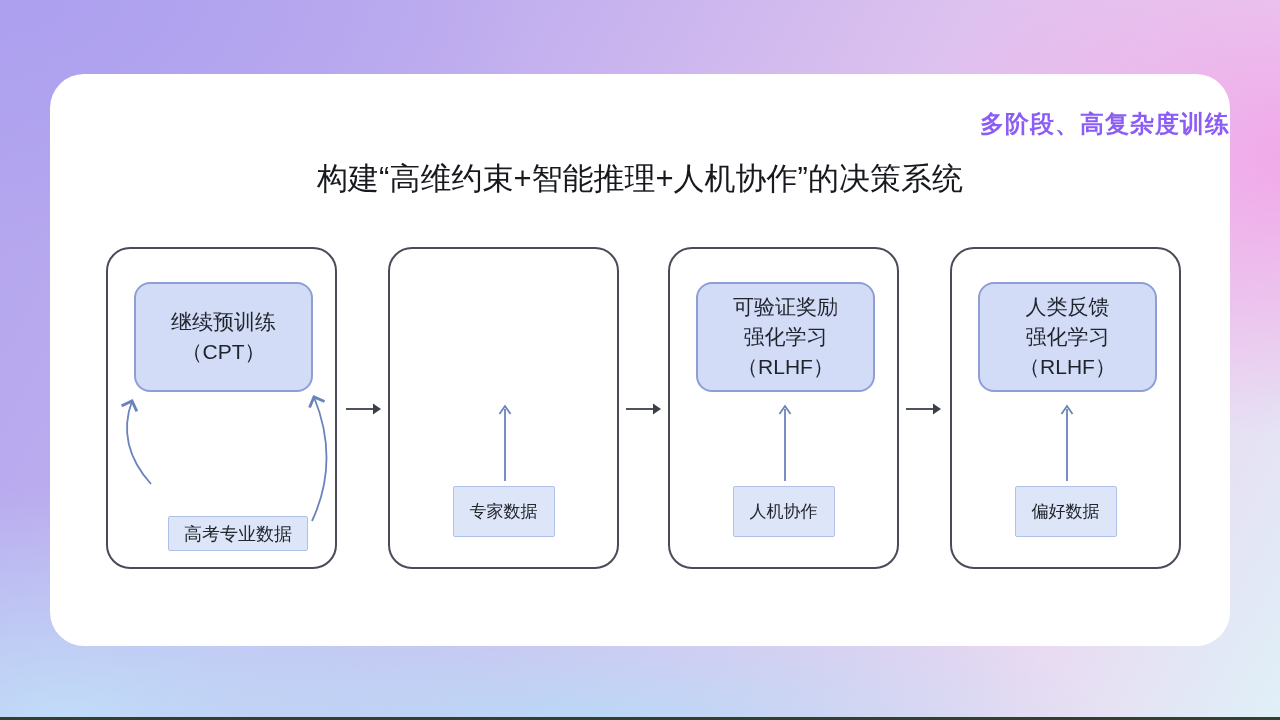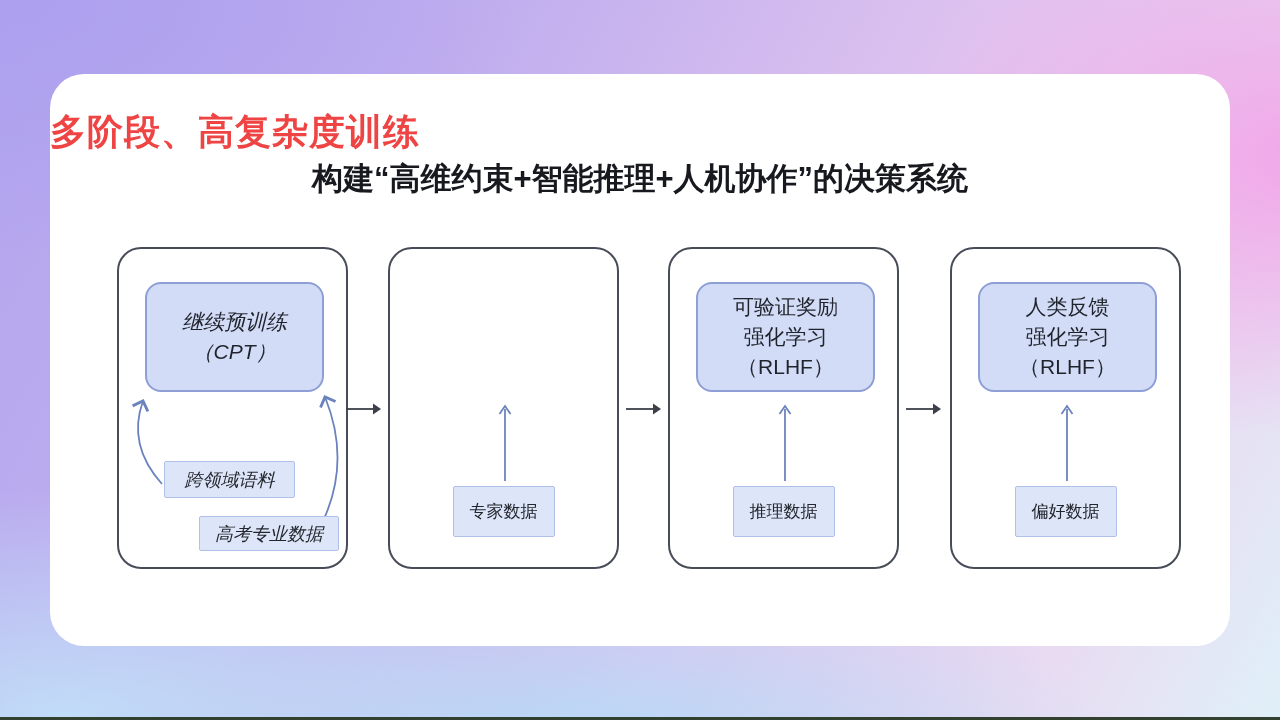--- a/index.html
+++ b/index.html
@@ -17,51 +17,51 @@
   .bottom-edge {
     position: absolute; left: 0; bottom: 0; width: 1280px; height: 3px;
     background: #31402f;
   }
   .card {
     position: absolute; left: 50px; top: 74px; width: 1180px; height: 572px;
     background: #ffffff; border-radius: 34px;
   }
   .title {
     position: absolute; left: 0; top: 34px; width: 100%;
-    text-align: left; font-size: 36px; font-weight: bold;
-    color: #ef4444; letter-spacing: 1px;
+    text-align: right; font-size: 24px; font-weight: bold;
+    color: #8b5cf6; letter-spacing: 1px;
   }
   .subtitle {
     position: absolute; left: 0; top: 84px; width: 100%;
-    text-align: center; font-size: 31px; font-weight: bold;
+    text-align: center; font-size: 31px; font-weight: normal;
     color: #17191e;
   }
   .stage {
     position: absolute; top: 173px; width: 231px; height: 322px;
     border: 2px solid #474c58; border-radius: 24px; background: #fff;
   }
-  .stage.s1 { left: 67px; font-style: italic; }
+  .stage.s1 { left: 56px; }
   .stage.s2 { left: 338px; }
   .stage.s3 { left: 618px; padding-left: 32px; }
   .stage.s4 { left: 868px; margin-left: 32px; }
   .stage-core {
     position: absolute; left: 26px; top: 33px; width: 179px; height: 110px;
     background: #d3dcf7; border: 2px solid #8e9fd6; border-radius: 16px;
     display: flex; flex-direction: column; align-items: center; justify-content: center;
     font-size: 21px; color: #1f232b; line-height: 1.42; text-align: center;
     font-weight: 500;
   }
   .data-box {
     position: absolute; background: #dde6f8; border: 1px solid #b0c0e8;
     font-size: 17px; color: #23262d; display: flex;
     align-items: center; justify-content: center; border-radius: 2px;
   }
   .data-single { left: 50%; transform: translateX(-50%); top: 237px; height: 51px; padding: 0 16px; }
   .data-a { left: 45px; top: 212px; width: 131px; height: 37px; font-size: 18px; }
-  .data-b { left: 60px; top: 267px; width: 140px; height: 35px; font-size: 18px; margin-left: 20px; }
+  .data-b { left: 60px; top: 267px; width: 140px; height: 35px; font-size: 18px; }
   .v-arrow { position: absolute; left: 104px; top: 152px; }
   .curve-arrows { position: absolute; left: 0; top: 0; }
   .h-arrow { position: absolute; top: 327px; }
   .h-arrow.a1 { left: 295px; }
   .h-arrow.a2 { left: 575px; }
   .h-arrow.a3 { left: 855px; }
 </style>
 </head>
 <body>
 
@@ -77,23 +77,20 @@
           <path d="M1.5,1.5 L6,6 L1.5,10.5" stroke="#6b83bd" fill="none" stroke-width="1.6"></path>
         </marker>
       </defs>
       <path d="M 43 235 Q 8 196 24 152" stroke="#6b83bd" stroke-width="1.8" fill="none" marker-end="url(#ahb)"></path>
       <path d="M 204 272 Q 232 212 206 148" stroke="#6b83bd" stroke-width="1.8" fill="none" marker-end="url(#ahb)"></path>
     </svg>
     <div class="stage-core">
       <span>继续预训练</span>
       <span>（CPT）</span>
     </div>
-    <div class="data-box data-a">
-      <span>跨领域语料</span>
-    </div>
     <div class="data-box data-b">
       <span>高考专业数据</span>
     </div>
   </div>
 
   <div class="stage s2">
     <svg class="v-arrow" width="22" height="86" viewBox="0 0 22 86">
       <line x1="11" y1="80" x2="11" y2="8" stroke="#6b83bd" stroke-width="1.8"></line>
       <path d="M5.5,13 L11,5 L16.5,13" stroke="#6b83bd" fill="none" stroke-width="1.8"></path>
     </svg>
@@ -106,21 +103,21 @@
     <div class="stage-core">
       <span>可验证奖励</span>
       <span>强化学习</span>
       <span>（RLHF）</span>
     </div>
     <svg class="v-arrow" width="22" height="86" viewBox="0 0 22 86">
       <line x1="11" y1="80" x2="11" y2="8" stroke="#6b83bd" stroke-width="1.8"></line>
       <path d="M5.5,13 L11,5 L16.5,13" stroke="#6b83bd" fill="none" stroke-width="1.8"></path>
     </svg>
     <div class="data-box data-single">
-      <span>推理数据</span>
+      <span>人机协作</span>
     </div>
   </div>
 
   <div class="stage s4">
     <div class="stage-core">
       <span>人类反馈</span>
       <span>强化学习</span>
       <span>（RLHF）</span>
     </div>
     <svg class="v-arrow" width="22" height="86" viewBox="0 0 22 86">

